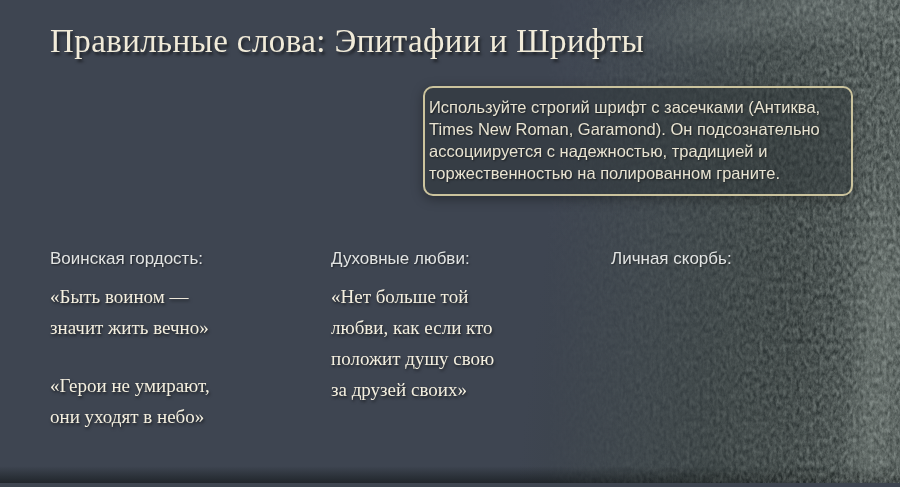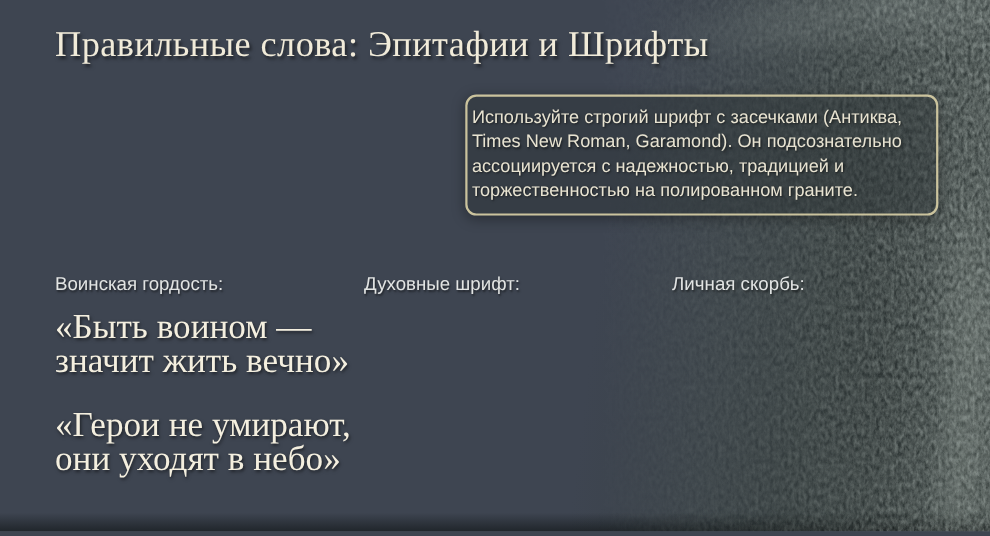--- a/index.html
+++ b/index.html
@@ -87,21 +87,21 @@
     margin: 15px 0 12px 0;
     font-family: "Liberation Sans", sans-serif;
     font-size: 17px;
     line-height: 20px;
     color: #e2e4e3;
     text-shadow: 1px 1px 2px rgba(0,0,0,0.5);
   }
   .quote {
     margin: 0 0 27px 0;
     font-family: "Liberation Serif", serif;
-    font-size: 32px;
+    font-size: 19px;
     line-height: 31px;
     color: #f4efdf;
     white-space: pre-line;
     text-shadow: 1px 2px 3px rgba(0,0,0,0.55);
   }
   .quote:last-child { margin-bottom: 0; }
 </style>
 </head>
 <body>
 
@@ -144,20 +144,24 @@
 
   <div class="col col-1">
     <p class="col-label">Воинская гордость:</p>
     <p class="quote">«Быть воином —
 значит жить вечно»</p>
     <p class="quote">«Герои не умирают,
 они уходят в небо»</p>
   </div>
 
   <div class="col col-2">
-    <p class="col-label">Духовные шрифт:</p>
+    <p class="col-label">Духовные любви:</p>
+    <p class="quote">«Нет больше той
+любви, как если кто
+положит душу свою
+за друзей своих»</p>
   </div>
 
   <div class="col col-3">
     <p class="col-label">Личная скорбь:</p>
   </div>
 
 </div>
 
 </body></html>

